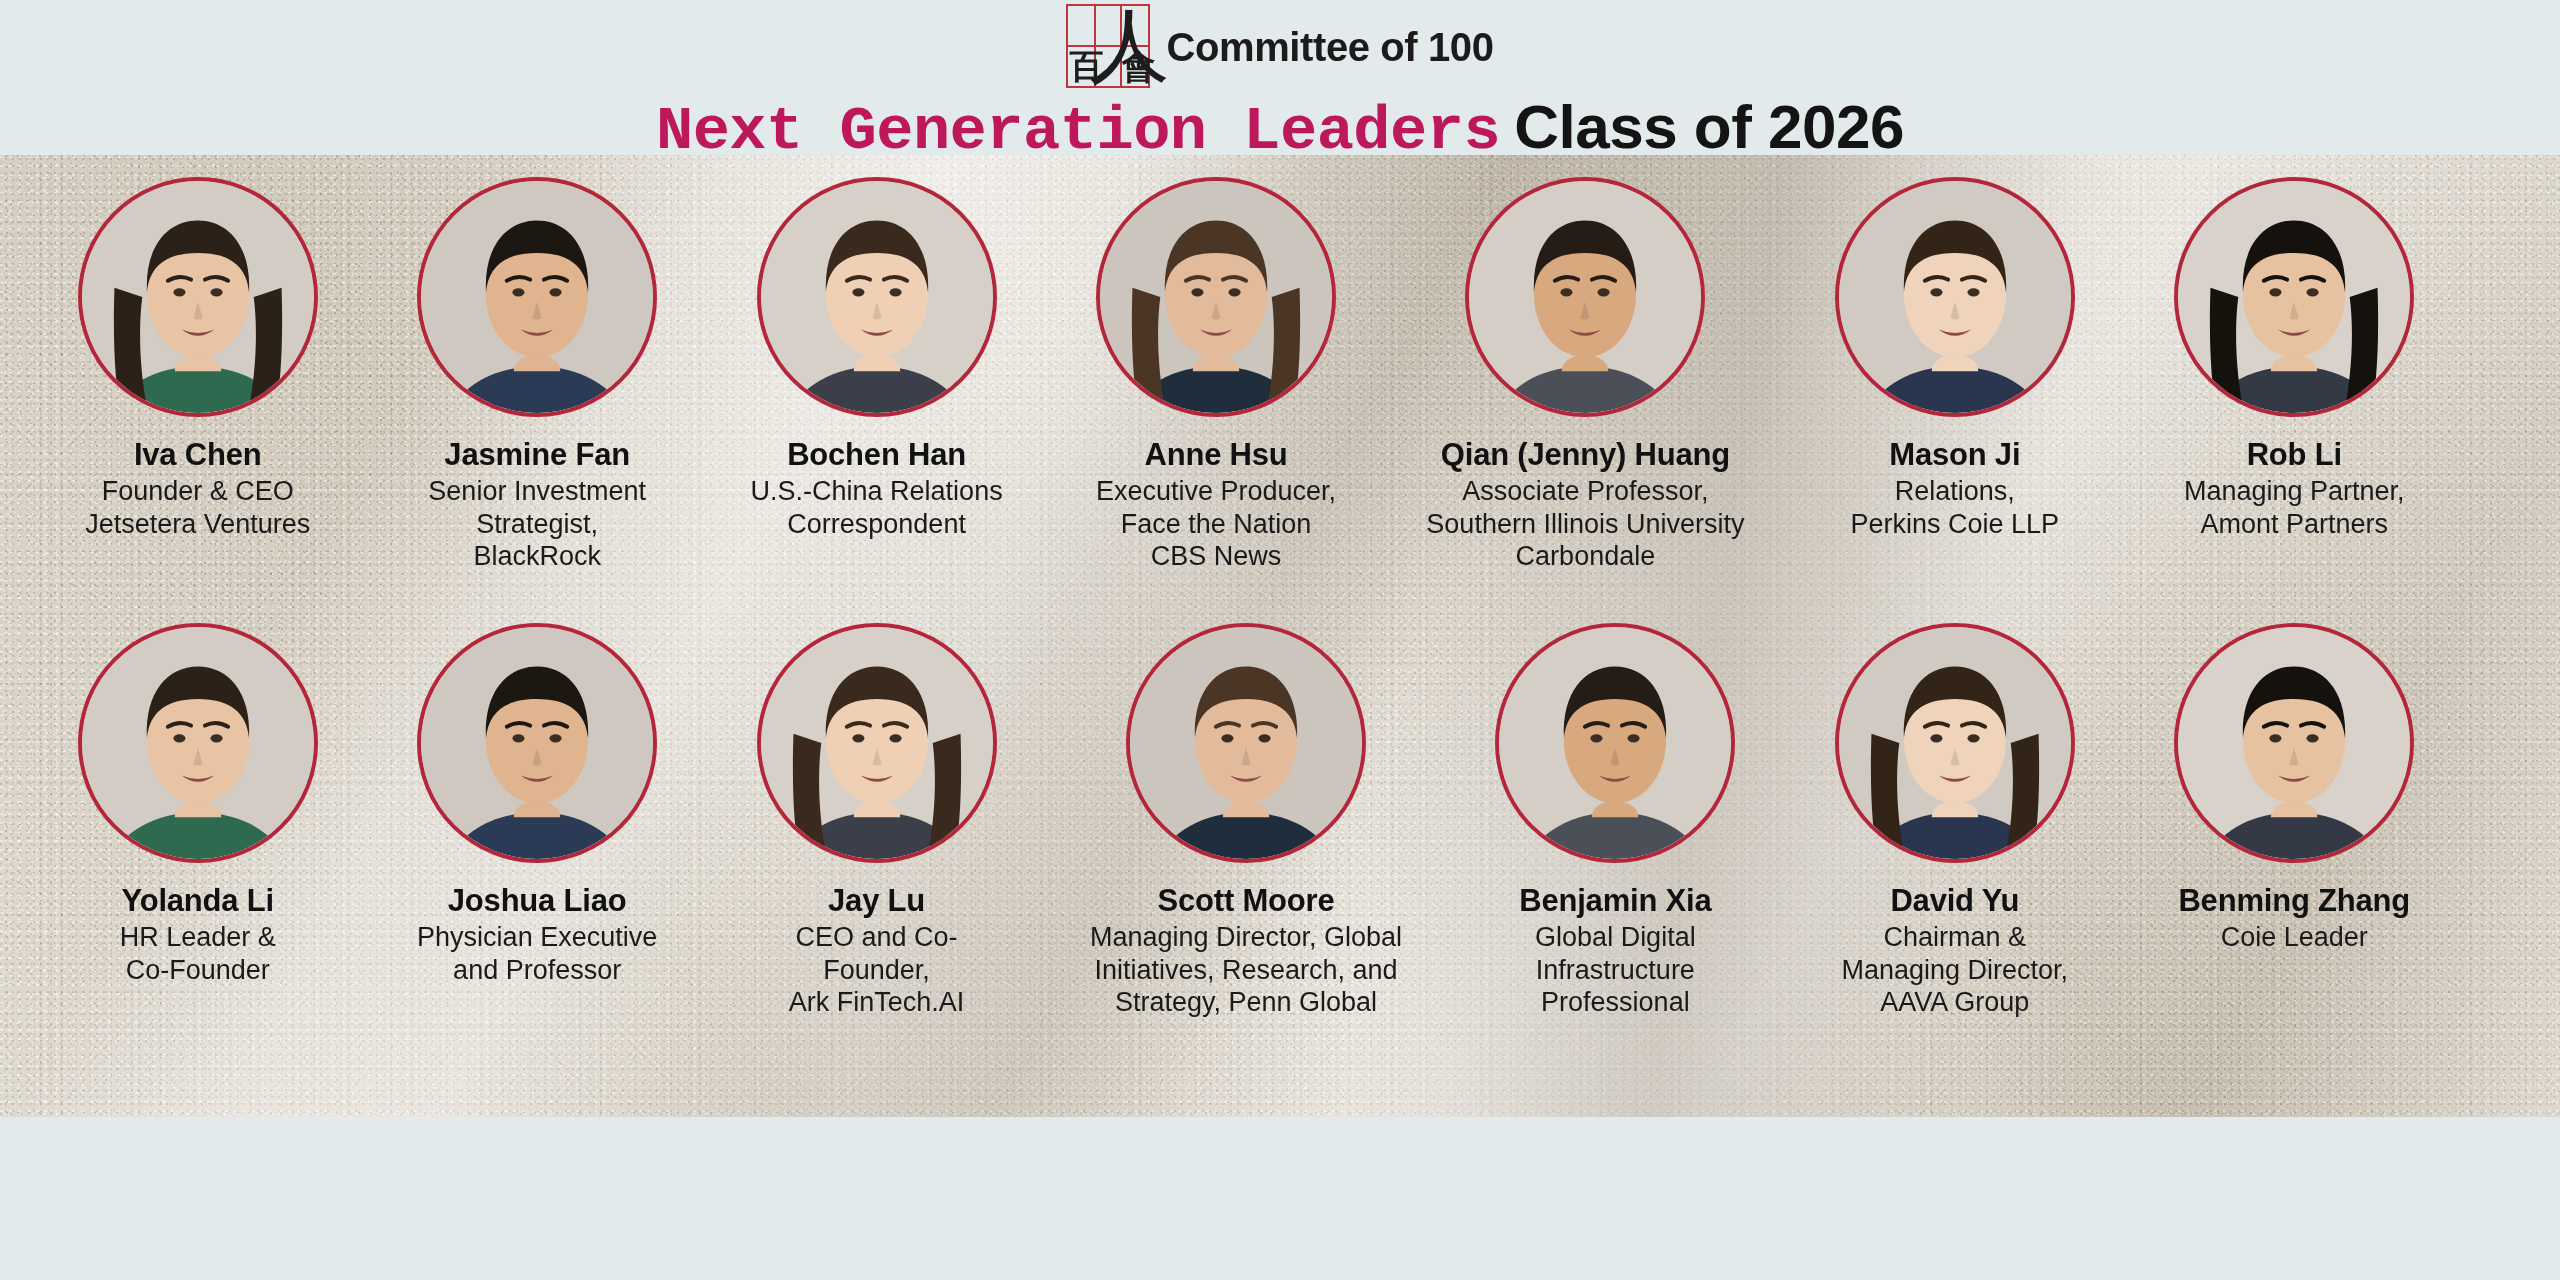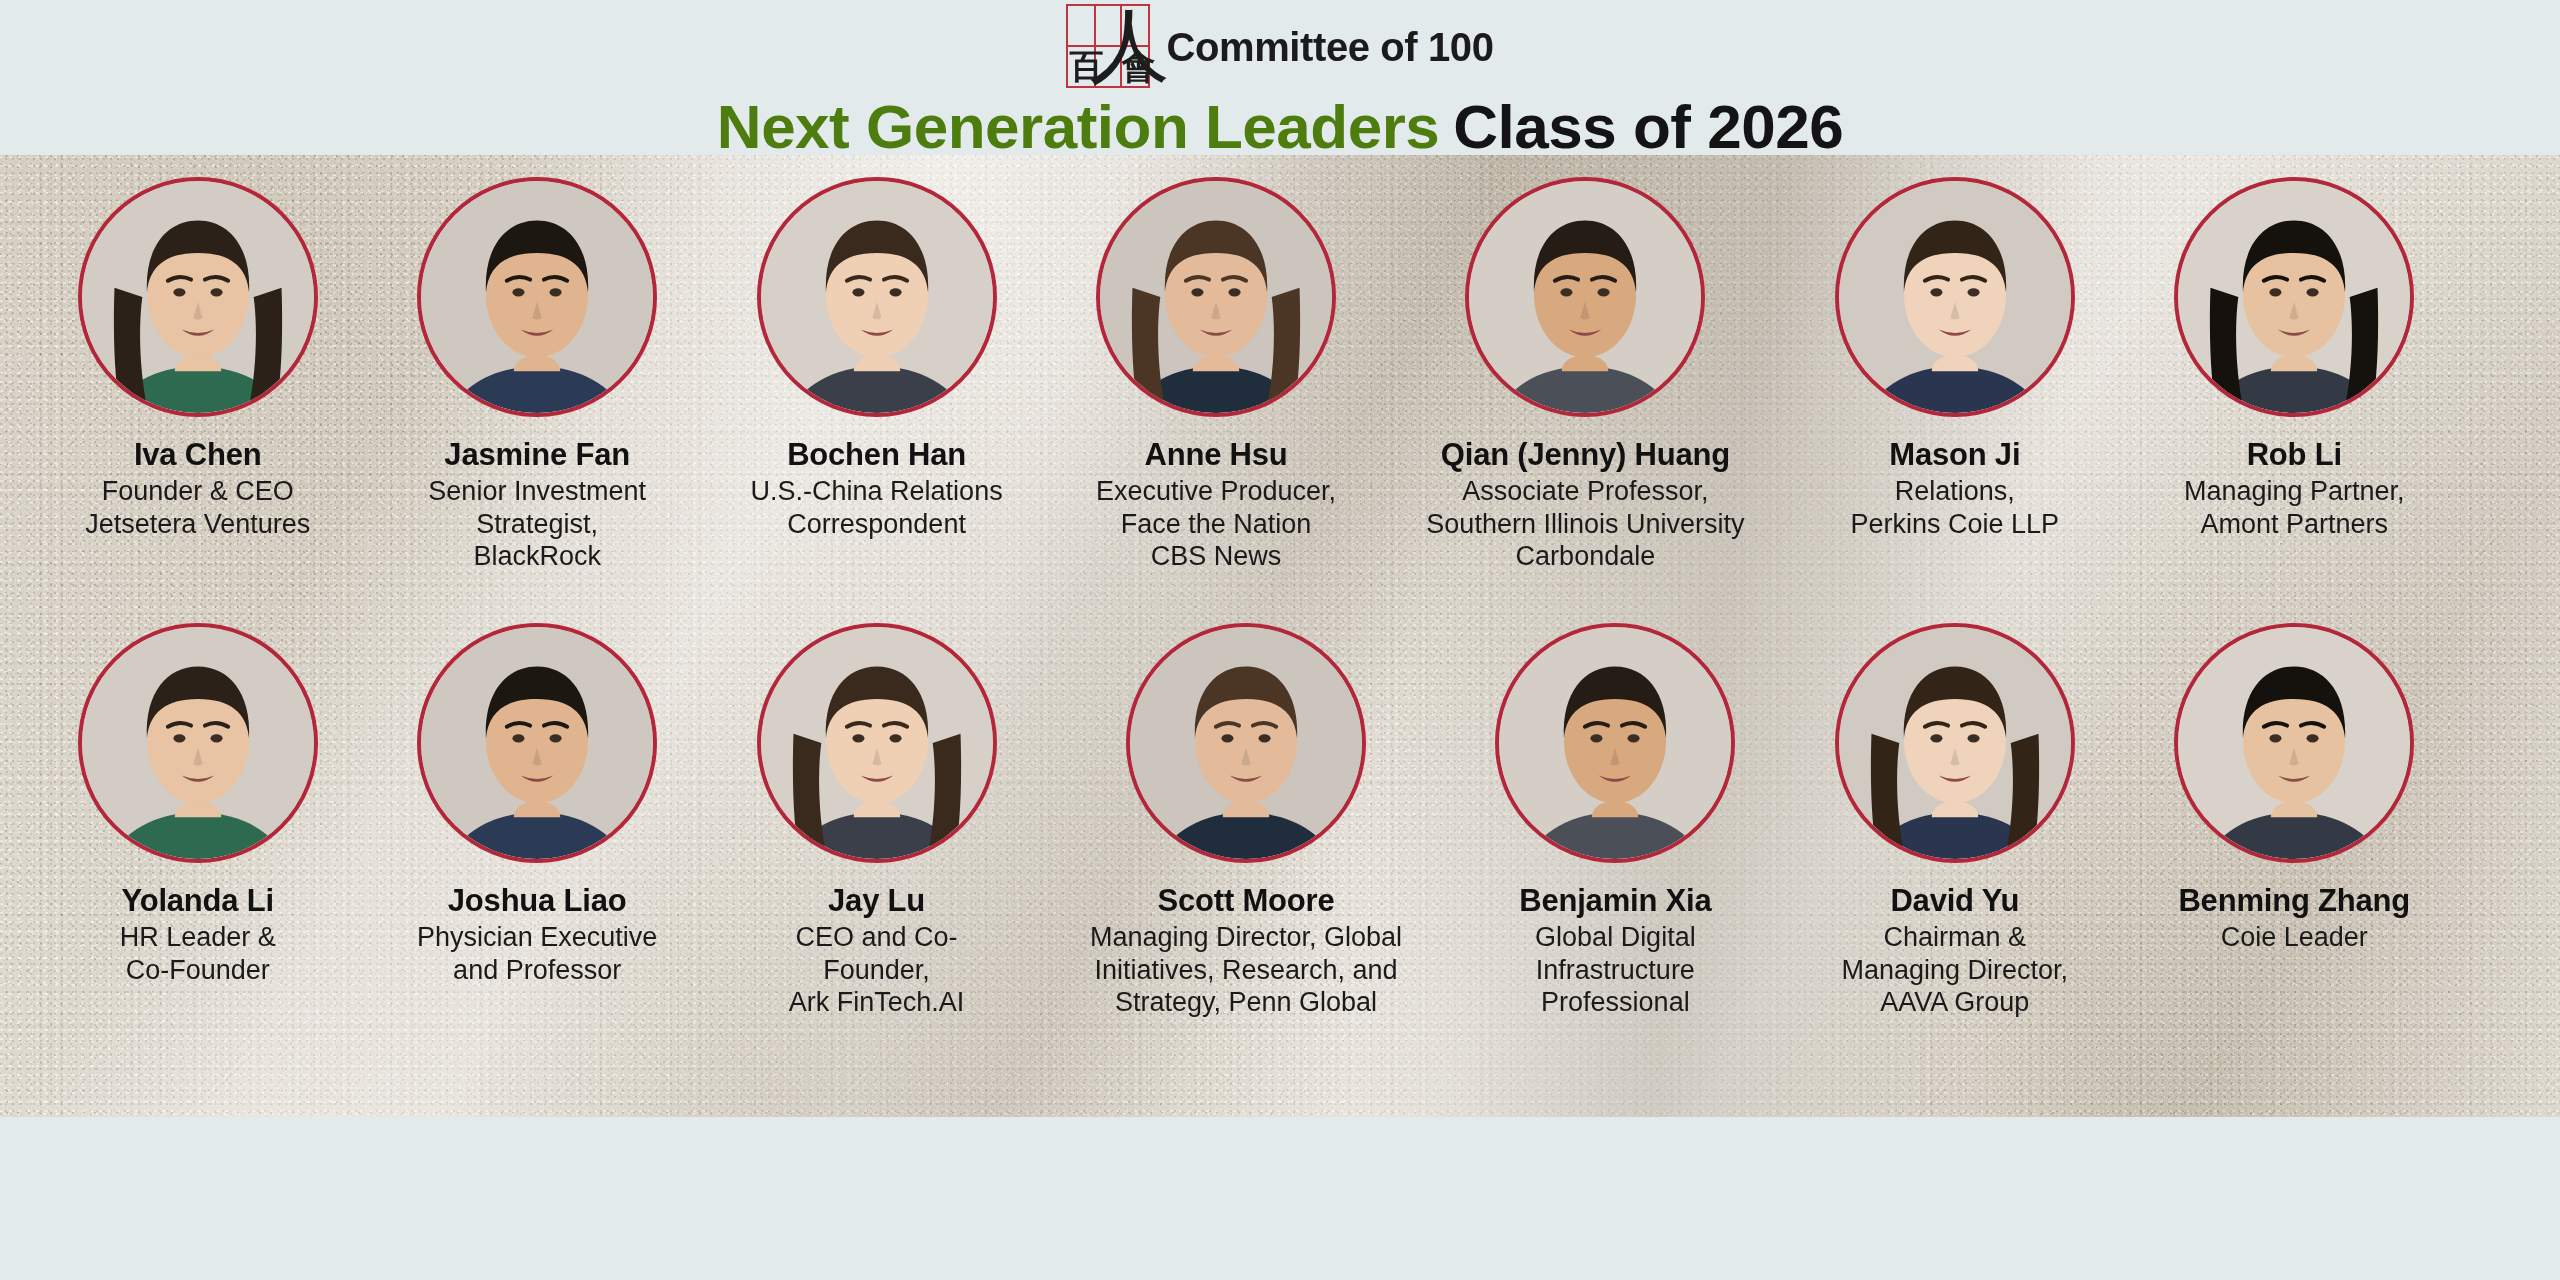--- a/index.html
+++ b/index.html
@@ -282,21 +282,21 @@
         <div class="grid-v2"></div>
         <div class="grid-h1"></div>
         <span class="cjk cjk-bai">百</span>
         <span class="cjk cjk-ren">人</span>
         <span class="cjk cjk-hui">會</span>
       </div>
       <div class="brand-name">Committee of 100</div>
     </div>
 
     <div class="headline">
-      <span class="headline-red" style="color: #4d7c0f;">Next Generation Leaders</span><span class="headline-dark" style="color: rgb(20, 20, 20);">Class of 2026</span>
+      <span class="headline-red" style="color: #be185d; font-family: Liberation Mono, monospace;">Next Generation Leaders</span><span class="headline-dark" style="color: rgb(20, 20, 20);">Class of 2026</span>
     </div>
   </div>
 
   <div class="band">
     <div class="band-grain"></div>
     <div class="band-sweep"></div>
   </div>
 
   <div class="rows">
     <div class="row row-1">

